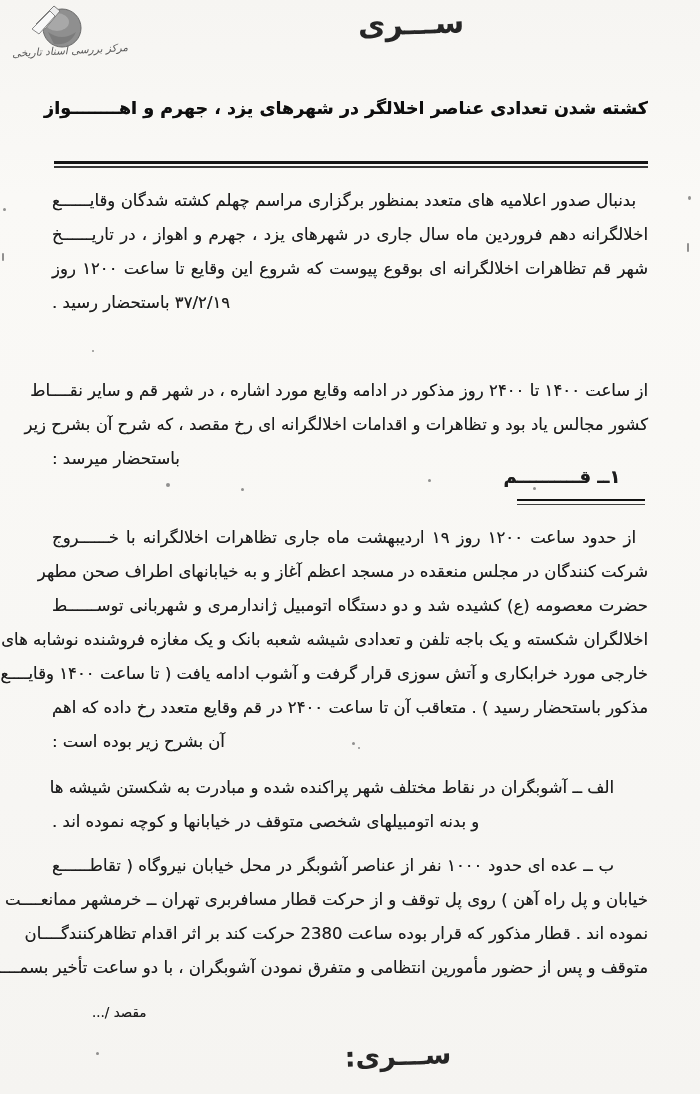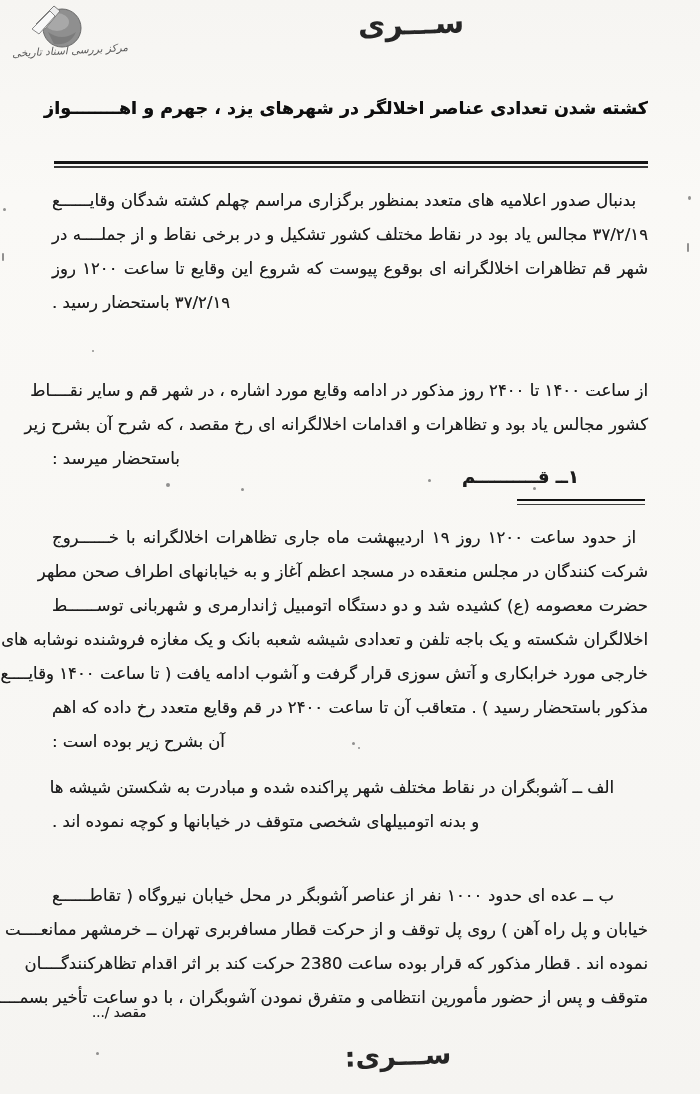--- a/index.html
+++ b/index.html
@@ -32,21 +32,21 @@
   .title-rule .r2{height:2px;background:#151515;margin-top:2px;opacity:.85;}
   
   .para{position:absolute;right:52px;width:596px;font-size:16.5px;}
   .line{height:34px;line-height:34px;text-align:left;white-space:nowrap;text-shadow:0 0 .4px rgba(0,0,0,.55);}
   .just{text-align:justify;text-align-last:justify;}
   .ind-sm{padding-right:12px;}
   .ind-lg{padding-right:34px;}
   
   .sec-head{
     position:absolute;right:38px;top:466px;width:200px;
-    font-size:18px;font-weight:bold;text-align:left;white-space:nowrap;
+    font-size:18px;font-weight:bold;text-align:center;white-space:nowrap;
     text-shadow:0 0 .5px rgba(0,0,0,.6);
   }
   .sec-underline{position:absolute;right:55px;top:499px;width:128px;border-top:2px solid #111;}
   .sec-underline::after{content:"";display:block;margin-top:3px;border-top:1.5px solid #111;opacity:.8;}
   
   .catchword{position:absolute;left:92px;top:1004px;font-size:13.5px;font-weight:normal;white-space:nowrap;text-shadow:0 0 .4px rgba(0,0,0,.5);}
   
   .dot{position:absolute;background:#3a3a3a;border-radius:50%;opacity:.55;}
 </style>
 </head>
@@ -71,21 +71,21 @@
   <div class="title">
     <div class="t-line">کشته شدن تعدادی عناصر اخلالگر در شهرهای یزد ، جهرم و اهــــــــواز</div>
   </div>
   <div class="title-rule">
     <div class="r1"></div>
       <div class="r2"></div>
   </div>
 
   <div class="para" style="top:184px">
     <div class="line just ind-sm">بدنبال صدور اعلامیه های متعدد بمنظور برگزاری مراسم چهلم کشته شدگان وقایــــــع</div>
-    <div class="line just">۳۷/۲/۱۹ مجالس یاد بود در نقاط مختلف کشور تشکیل و در برخی نقاط و از جملــــه در</div>
+    <div class="line just">اخلالگرانه دهم فروردین ماه سال جاری در شهرهای یزد ، جهرم و اهواز ، در تاریــــــخ</div>
     <div class="line just">شهر قم تظاهرات اخلالگرانه ای بوقوع پیوست که شروع این وقایع تا ساعت ۱۲۰۰ روز</div>
     <div class="line">۳۷/۲/۱۹ باستحضار رسید .</div>
   </div>
 
   <div class="para" style="top:374px">
     <div class="line just">از ساعت ۱۴۰۰ تا ۲۴۰۰ روز مذکور در ادامه وقایع مورد اشاره ، در شهر قم و سایر نقــــاط</div>
     <div class="line just">کشور مجالس یاد بود و تظاهرات و اقدامات اخلالگرانه ای رخ مقصد ، که شرح آن بشرح زیر</div>
     <div class="line">باستحضار میرسد :</div>
   </div>
 
@@ -100,21 +100,21 @@
     <div class="line just">خارجی مورد خرابکاری و آتش سوزی قرار گرفت و آشوب ادامه یافت ( تا ساعت ۱۴۰۰ وقایــــع</div>
     <div class="line just">مذکور باستحضار رسید ) . متعاقب آن تا ساعت ۲۴۰۰ در قم وقایع متعدد رخ داده که اهم</div>
     <div class="line">آن بشرح زیر بوده است :</div>
   </div>
 
   <div class="para" style="top:771px">
     <div class="line just ind-lg">الف ــ آشوبگران در نقاط مختلف شهر پراکنده شده و مبادرت به شکستن شیشه ها</div>
     <div class="line">و بدنه اتومبیلهای شخصی متوقف در خیابانها و کوچه نموده اند .</div>
   </div>
 
-  <div class="para" style="top:879px">
+  <div class="para" style="top:849px">
     <div class="line just ind-lg">ب ــ عده ای حدود ۱۰۰۰ نفر از عناصر آشوبگر در محل خیابان نیروگاه ( تقاطــــــع</div>
     <div class="line just">خیابان و پل راه آهن ) روی پل توقف و از حرکت قطار مسافربری تهران ــ خرمشهر ممانعــــت</div>
     <div class="line just">نموده اند . قطار مذکور که قرار بوده ساعت 2380 حرکت کند بر اثر اقدام تظاهرکنندگــــان</div>
     <div class="line just">متوقف و پس از حضور مأمورین انتظامی و متفرق نمودن آشوبگران ، با دو ساعت تأخیر بسمــــت</div>
   </div>
 
   <div class="catchword">مقصد /...</div>
 
   <div class="secret bottom">ســـری:</div>
 

